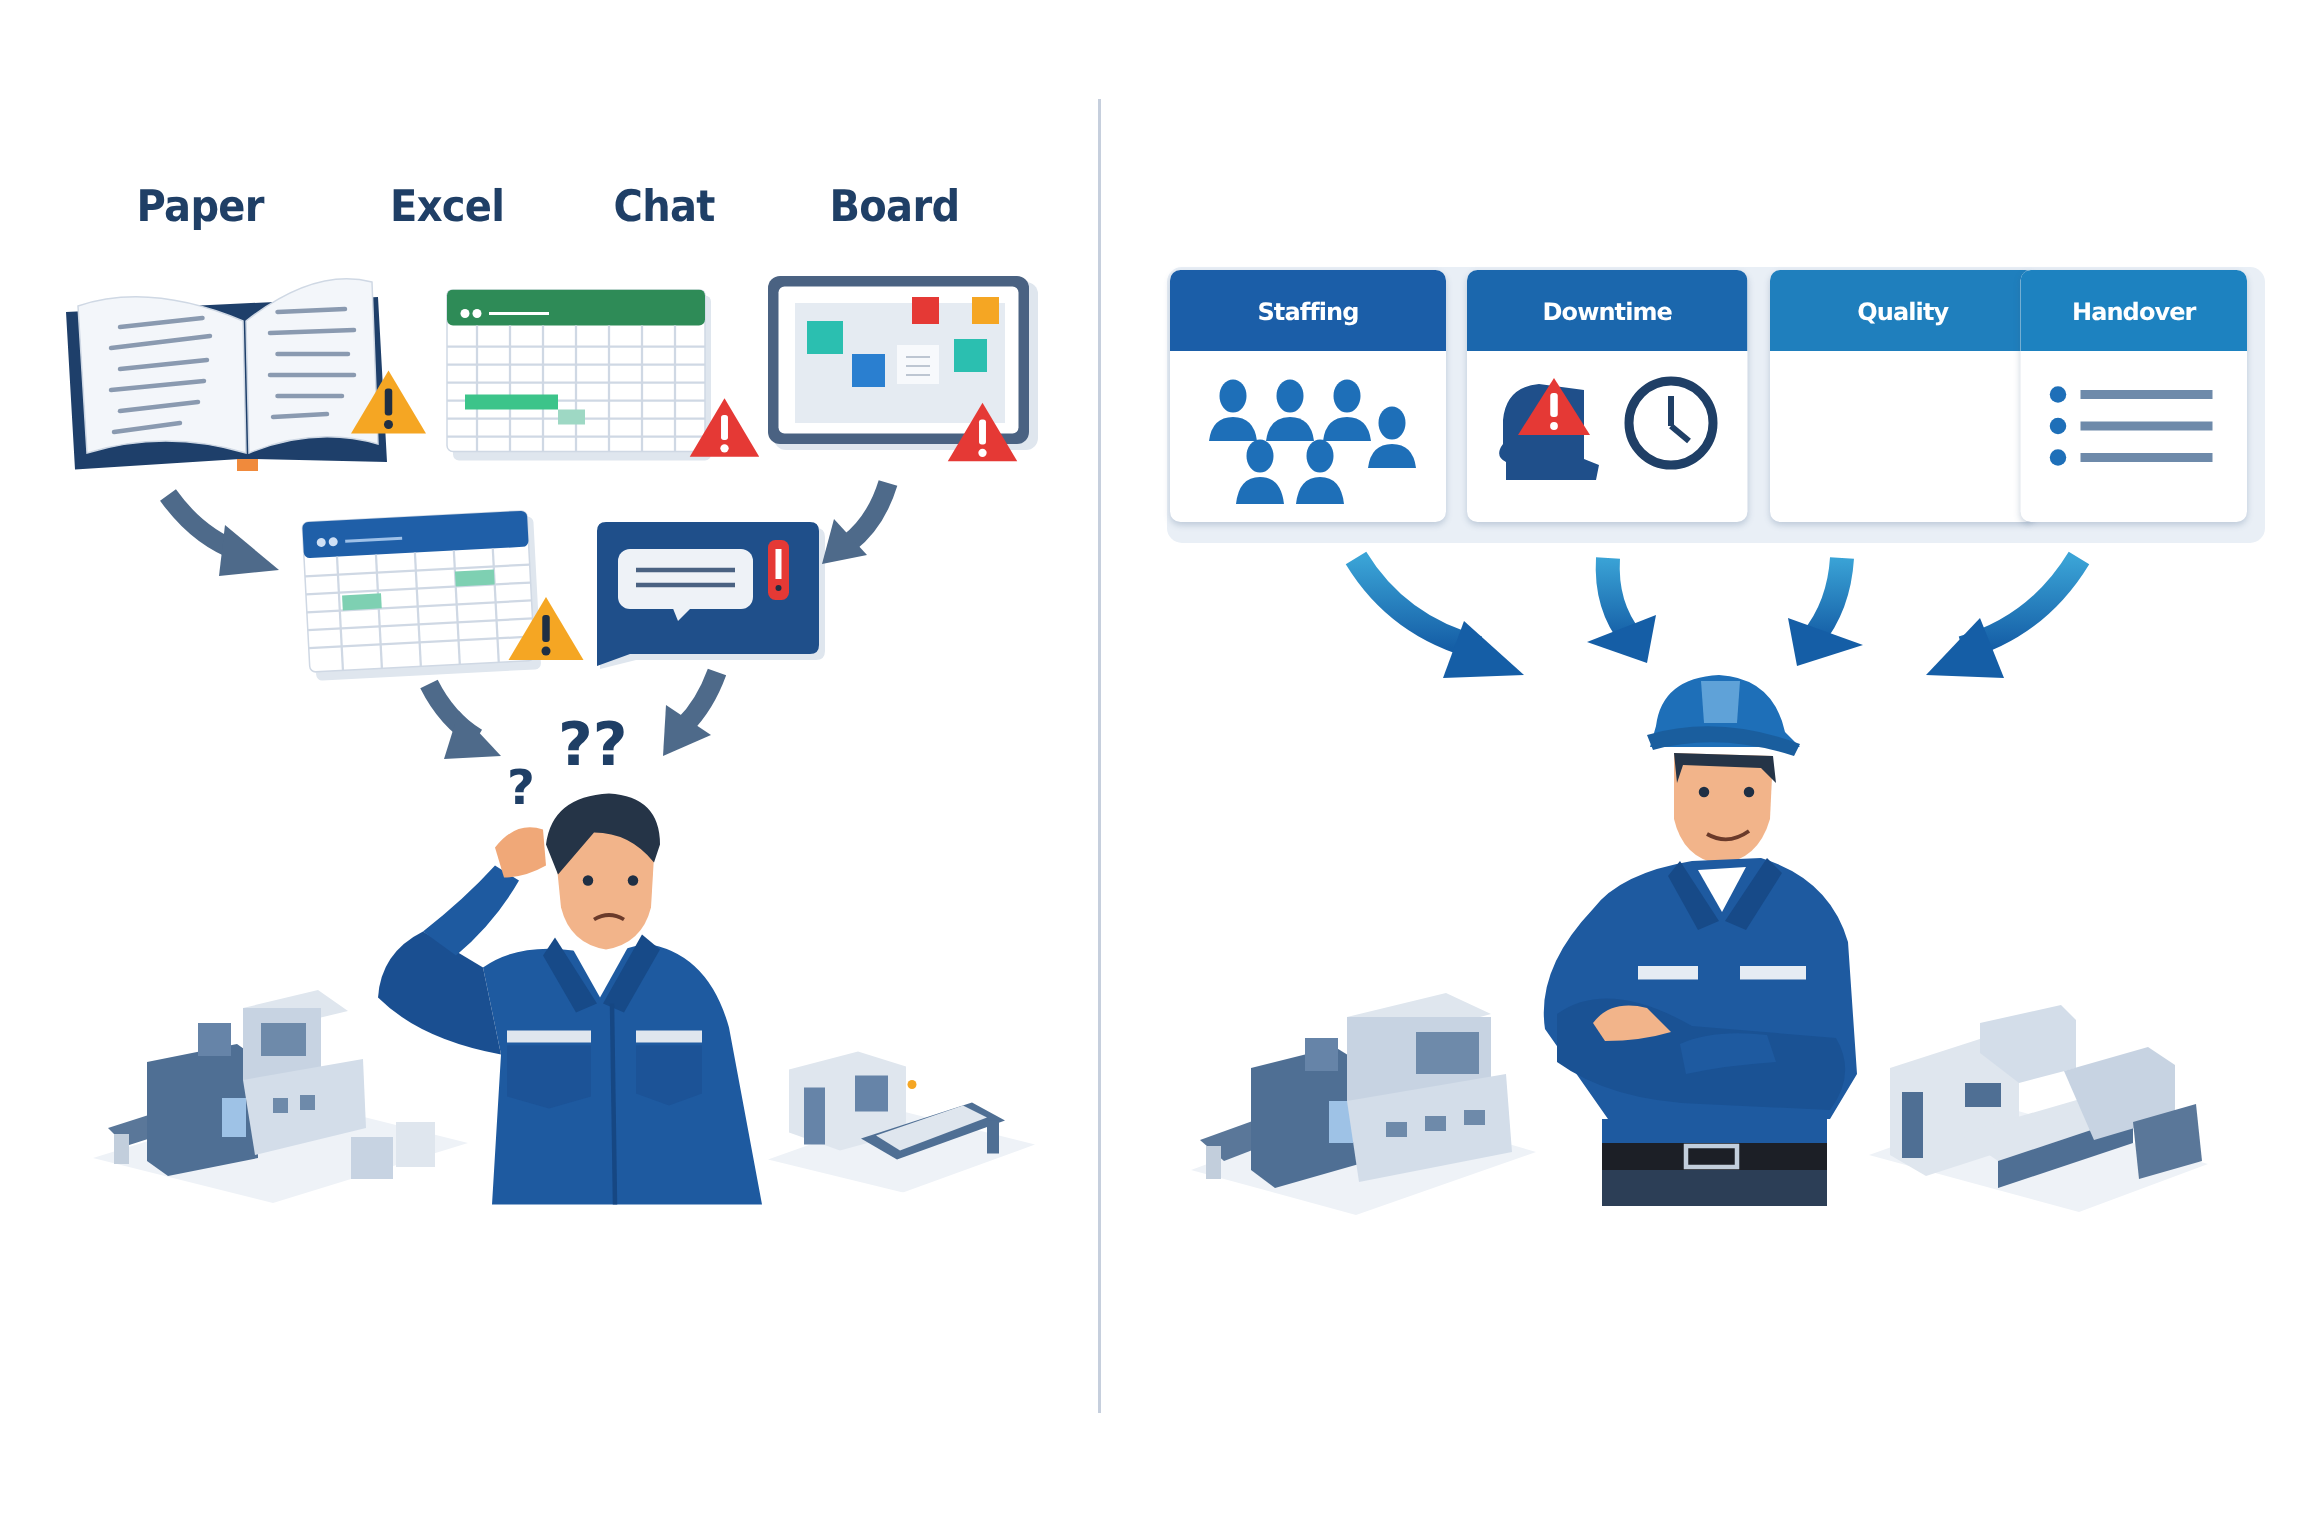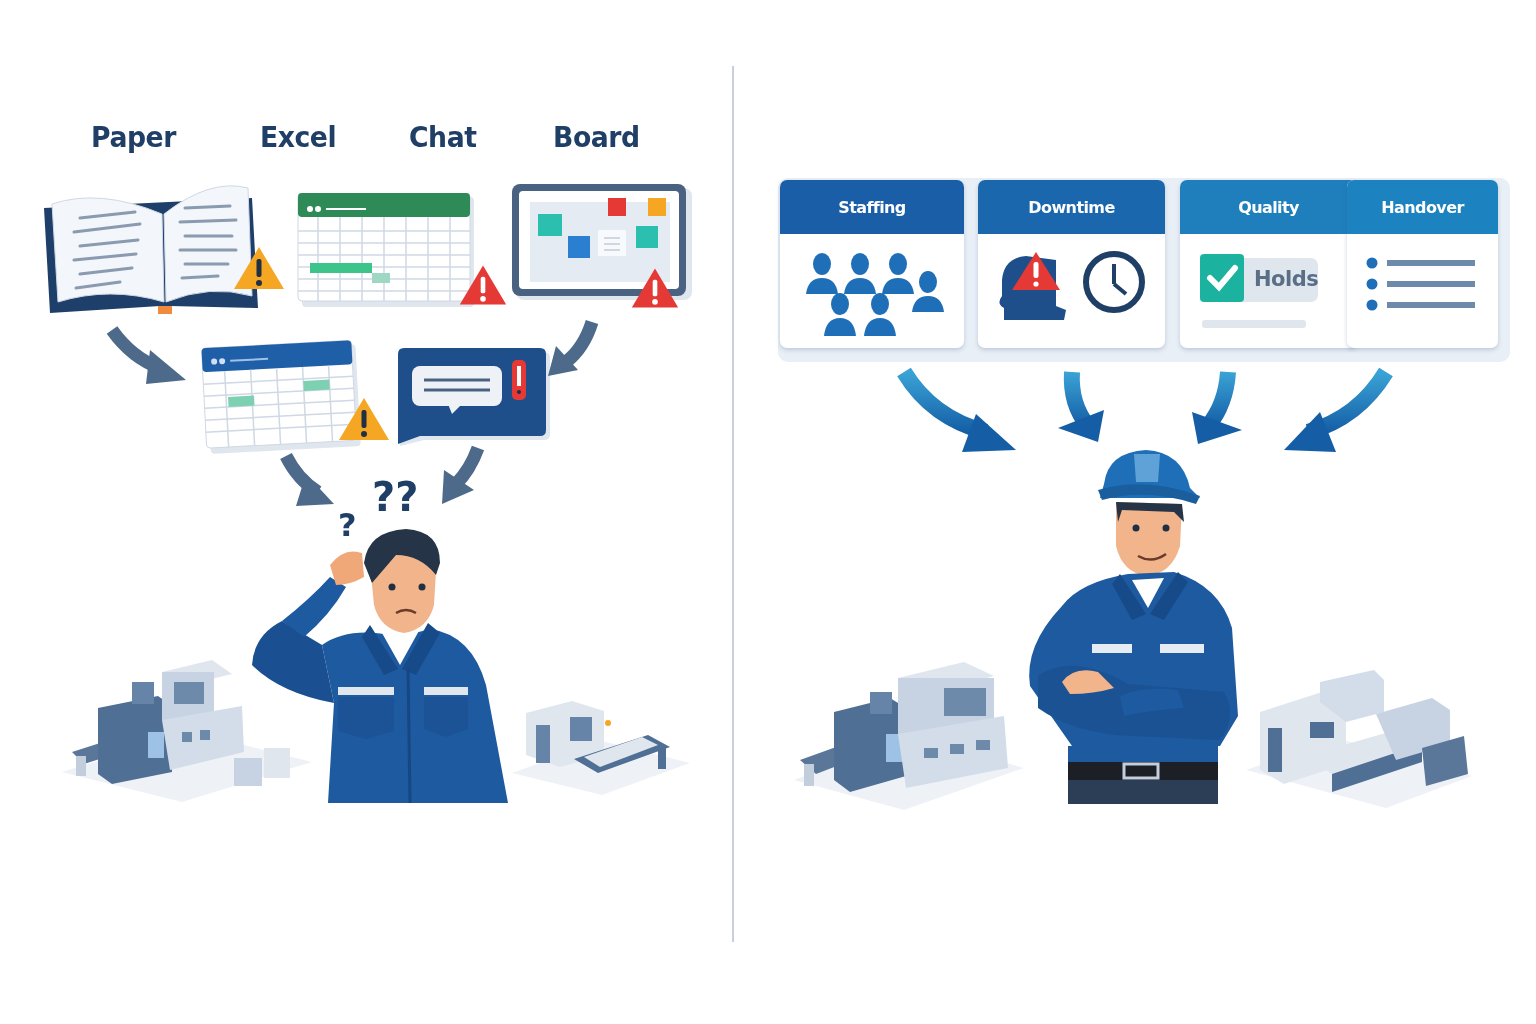--- a/index.html
+++ b/index.html
@@ -254,30 +254,20 @@
         <circle cx="40" cy="34" r="2.6" fill="#fff"></circle>
         <circle cx="118" cy="32" r="28" fill="#ffffff" stroke="#1f3f66" stroke-width="6"></circle>
         <line x1="118" y1="14" x2="118" y2="34" stroke="#1f3f66" stroke-width="4"></line>
         <line x1="118" y1="34" x2="130" y2="44" stroke="#1f3f66" stroke-width="4"></line>
       </svg>
     </div>
   </div>
 
   <div class="card" style="left:1180px;width:177px;">
     <div class="card-head" style="background:#1f7fbd;">Quality</div>
-    <div class="card-body">
-      <div class="holds">
-        <svg class="abs" style="left:-2px;top:-4px;" width="44" height="50" viewBox="0 0 44 50">
-          <rect x="0" y="0" width="44" height="48" rx="4" fill="#1bb3a0"></rect>
-          <path d="M10 24 L19 33 L35 14" stroke="#ffffff" stroke-width="6" fill="none" stroke-linecap="round"></path>
-        </svg>
-        <span class="holds-text">Holds</span>
-      </div>
-      <div class="abs" style="left:22px;top:86px;width:104px;height:8px;background:#dfe6ee;border-radius:3px;"></div>
-    </div>
   </div>
 
   <div class="card" style="left:1347px;width:151px;">
     <div class="card-head" style="background:#1d82c0;">Handover</div>
     <div class="card-body">
       <svg class="abs" style="left:18px;top:22px;" width="116" height="60" viewBox="0 0 116 60">
         <circle cx="7" cy="7" r="5.5" fill="#1e6fb8"></circle>
           <rect x="22" y="4" width="88" height="6" fill="#6e8aaa"></rect>
         <circle cx="7" cy="28" r="5.5" fill="#1e6fb8"></circle>
           <rect x="22" y="25" width="88" height="6" fill="#6e8aaa"></rect>

